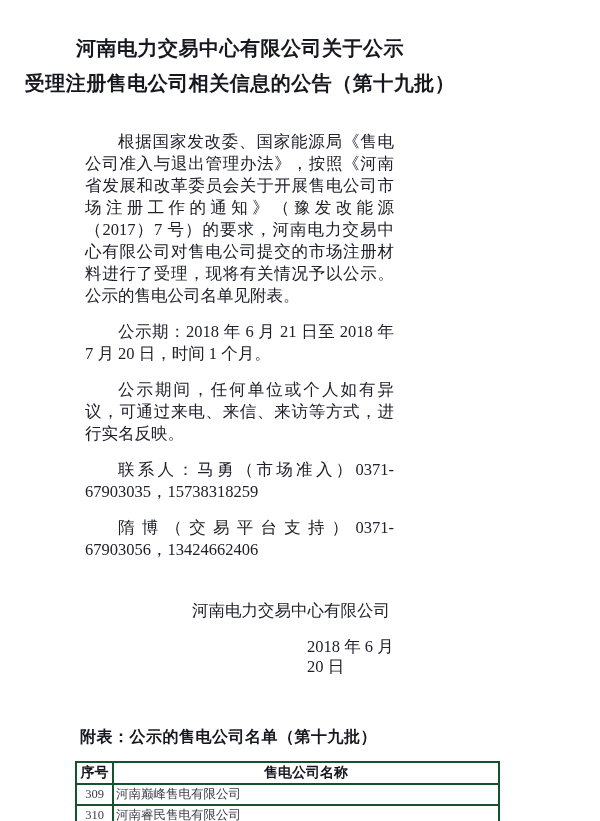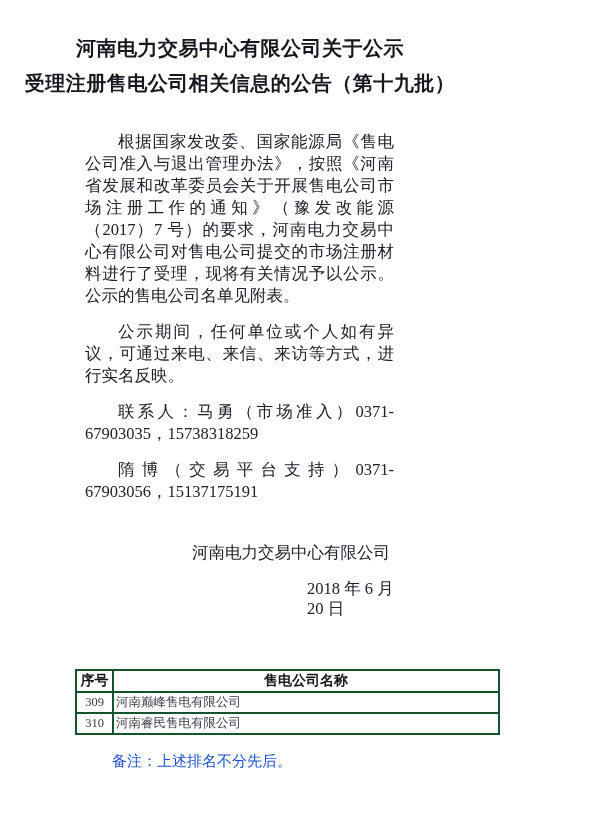--- a/index.html
+++ b/index.html
@@ -83,31 +83,33 @@
 </head>
 <body>
 
 <div class="page">
 
   <div class="title title-1">河南电力交易中心有限公司关于公示</div>
   <div class="title title-2">受理注册售电公司相关信息的公告（第十九批）</div>
 
   <div class="body-text">
     <p class="para">根据国家发改委、国家能源局《售电公司准入与退出管理办法》，按照《河南省发展和改革委员会关于开展售电公司市场注册工作的通知》（豫发改能源（2017）7 号）的要求，河南电力交易中心有限公司对售电公司提交的市场注册材料进行了受理，现将有关情况予以公示。公示的售电公司名单见附表。</p>
+    <p class="para">公示期：2018 年 6 月 21 日至 2018 年 7 月 20 日，时间 1 个月。</p>
     <p class="para">公示期间，任何单位或个人如有异议，可通过来电、来信、来访等方式，进行实名反映。</p>
     <p class="contact-line contact-1">联系人：马勇（市场准入）0371-67903035，15738318259</p>
-    <p class="contact-line contact-2">隋博（交易平台支持）0371-67903056，15137175191</p>
+    <p class="contact-line contact-2">隋博（交易平台支持）0371-67903056，13424662406</p>
   </div>
 
   <div class="signature">
     <div class="org">河南电力交易中心有限公司</div>
     <div class="date">2018 年 6 月 20 日</div>
   </div>
 
   <div class="attachment">
+    <div class="attachment-title">附表：公示的售电公司名单（第十九批）</div>
 
     <table class="company-table">
       <thead>
         <tr>
           <th class="col-seq">序号</th>
           <th class="col-name">售电公司名称</th>
         </tr>
       </thead>
       <tbody>
         <tr>

